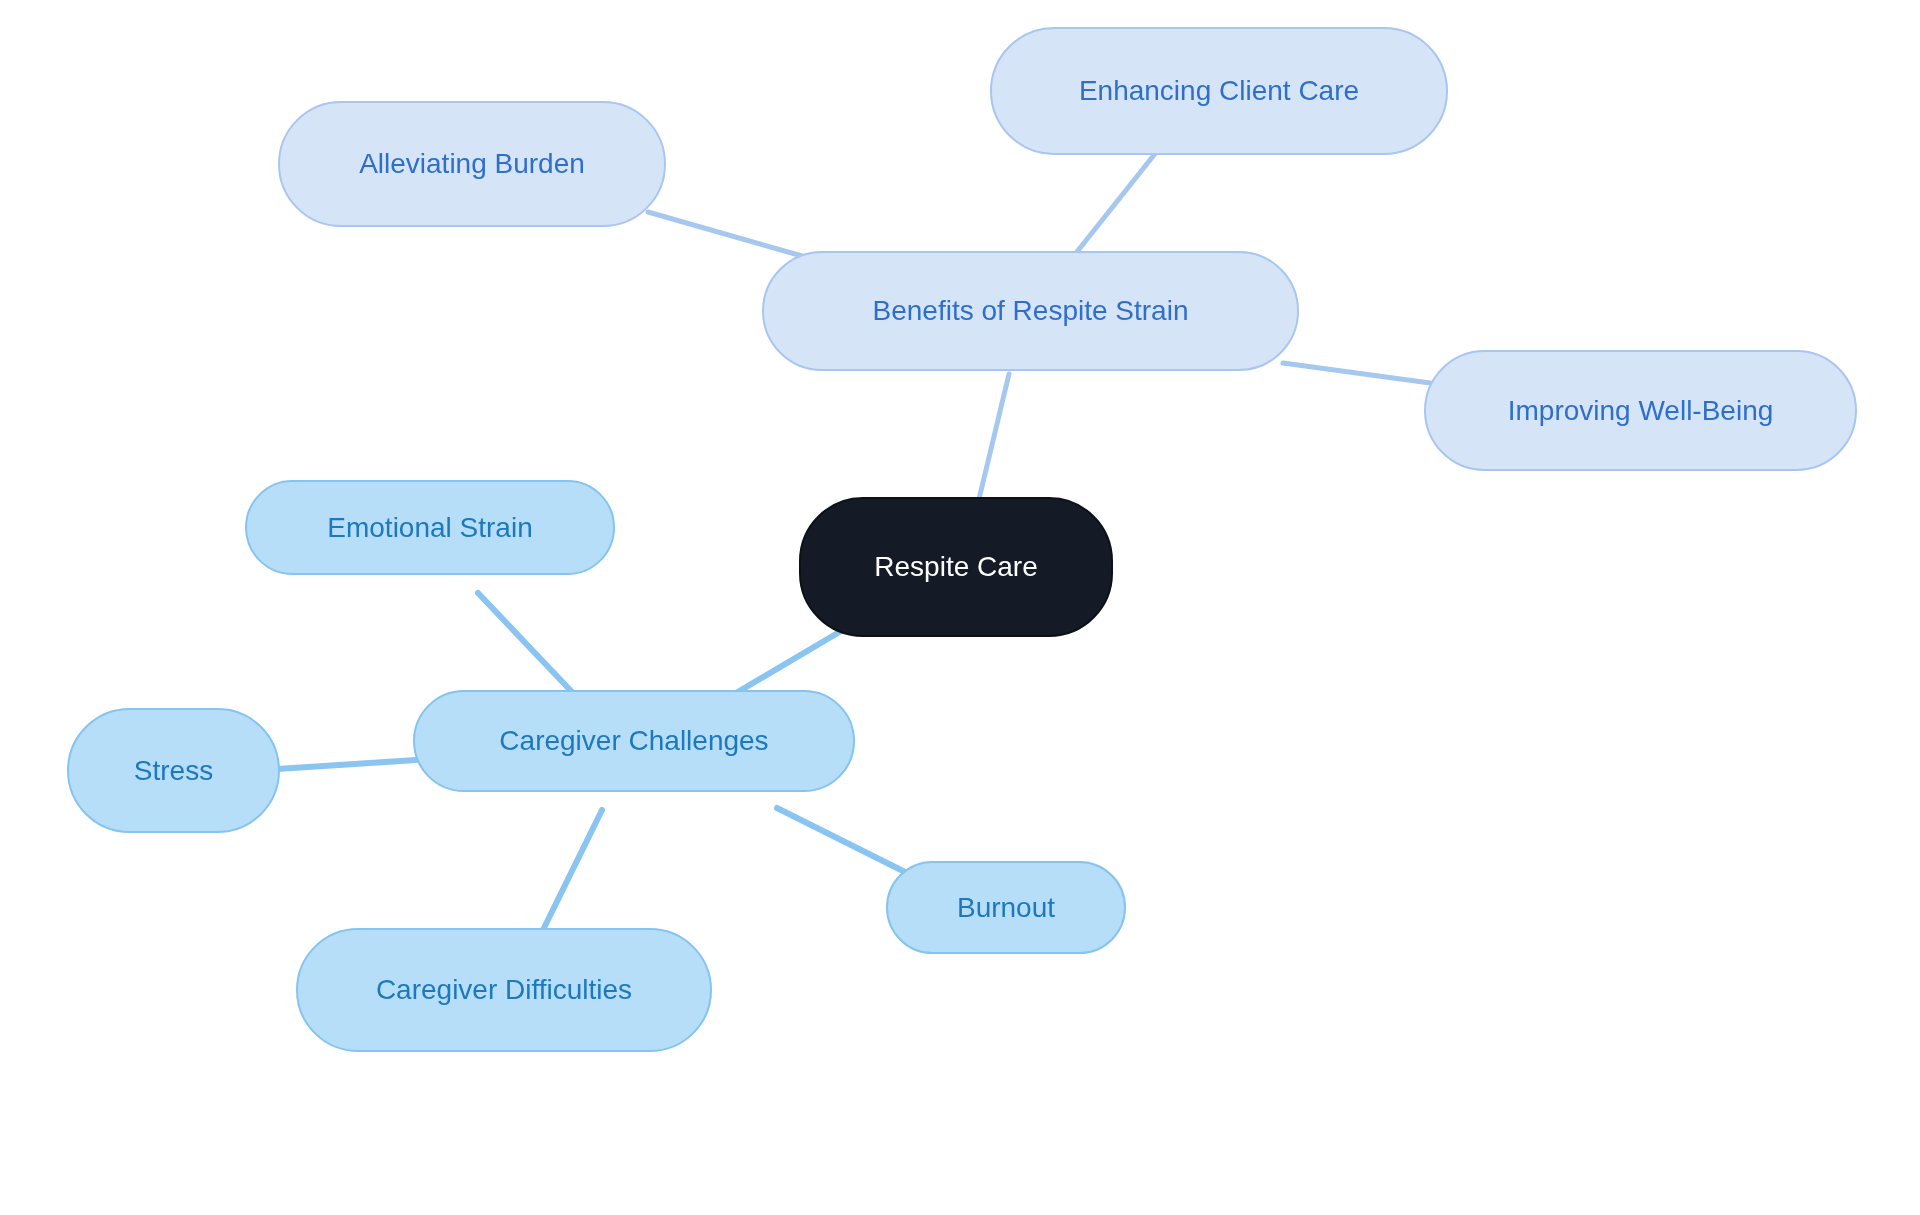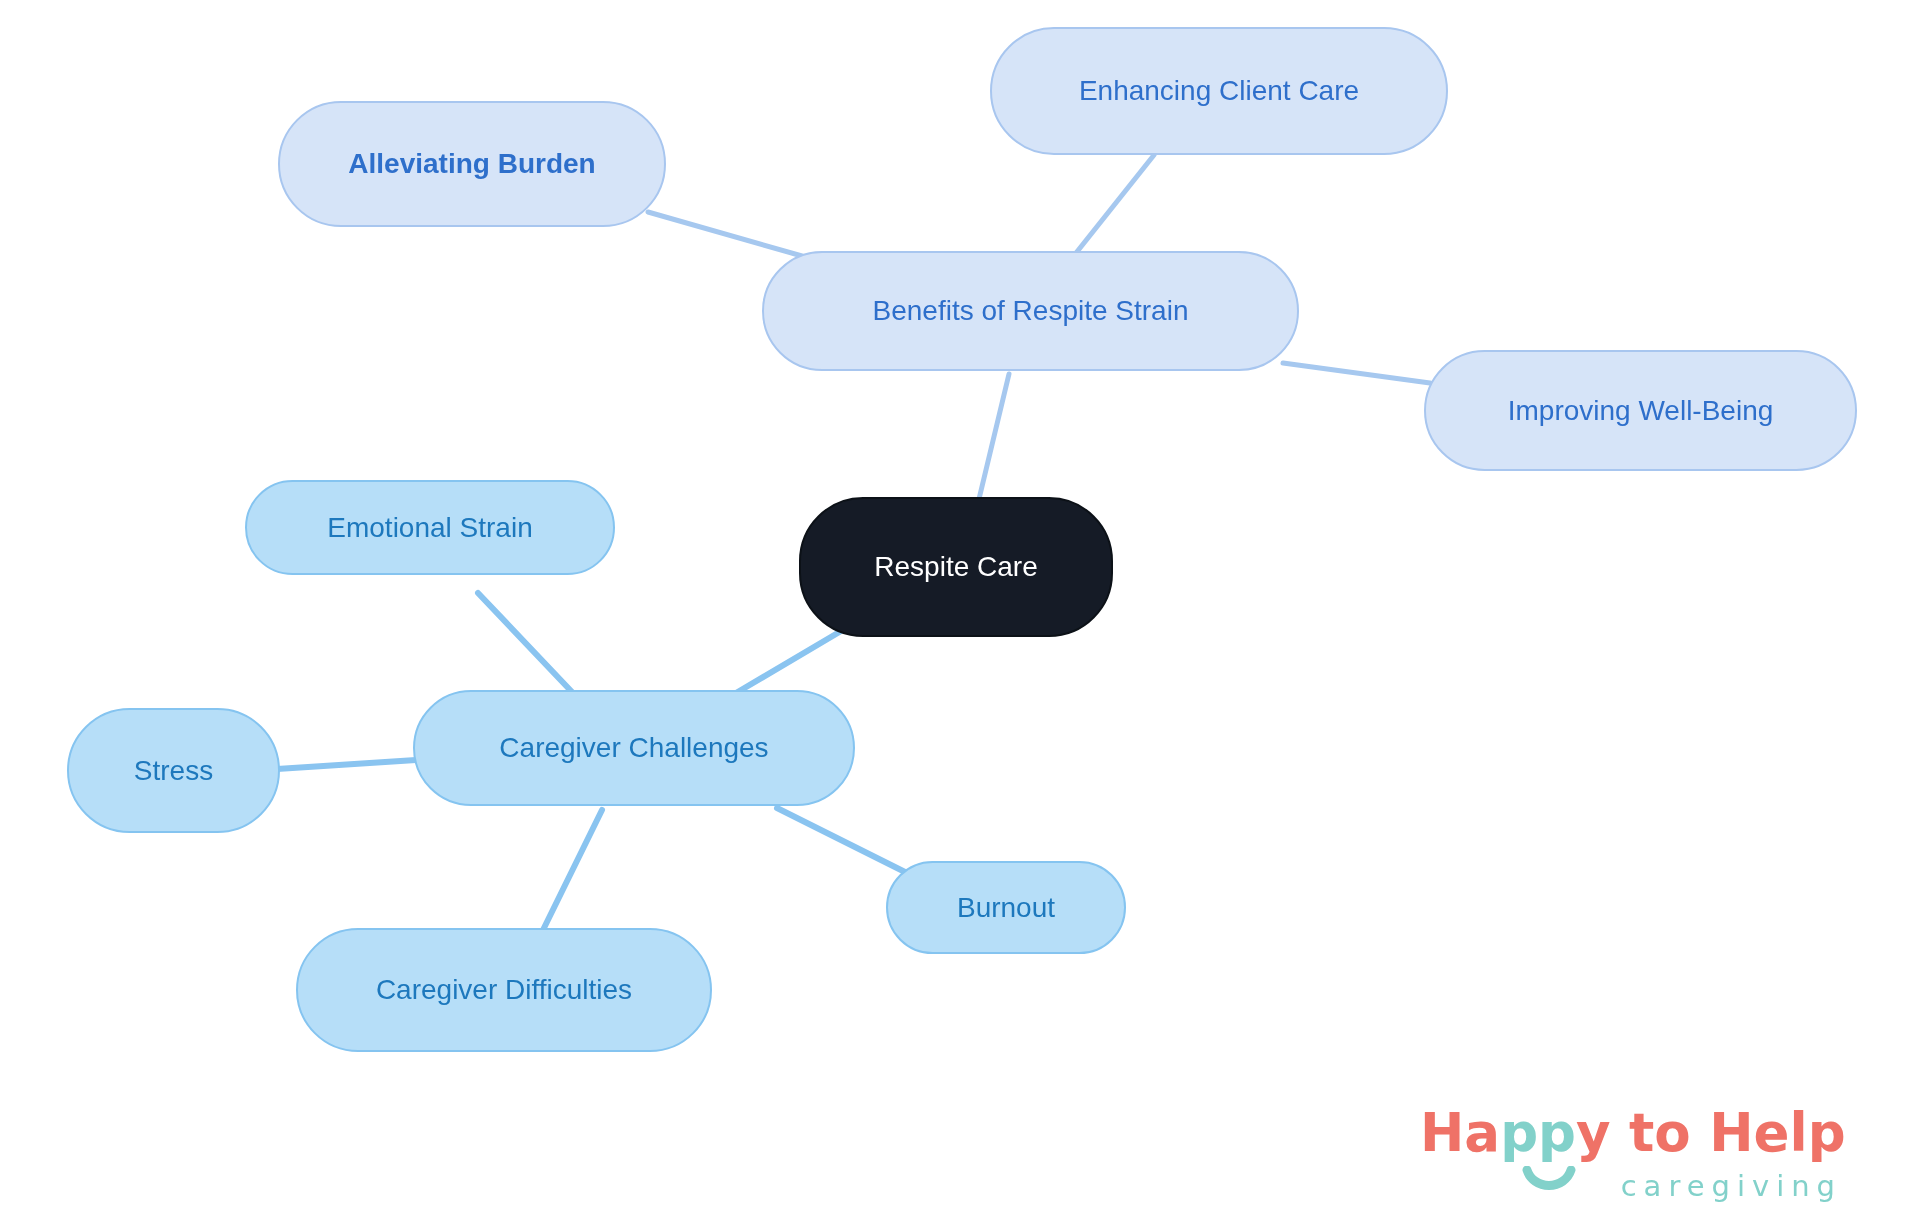--- a/index.html
+++ b/index.html
@@ -34,24 +34,24 @@
   }
   .node.b2 {
     background: var(--b2-fill, #b6def8);
     border: 2px solid var(--b2-border, #85c4f0);
     color: var(--b2-text, #1d78bd);
   }
 
   
   #n-root       { left: 799px;  top: 497px;  width: 314px; height: 140px; }
   #n-benefits   { left: 762px;  top: 251px;  width: 537px; height: 120px; }
-  #n-alleviating{ left: 278px;  top: 101px;  width: 388px; height: 126px; font-weight: bold; }
+  #n-alleviating{ left: 278px;  top: 101px;  width: 388px; height: 126px; }
   #n-enhancing  { left: 990px;  top: 27px;   width: 458px; height: 128px; }
   #n-improving  { left: 1424px; top: 350px;  width: 433px; height: 121px; }
-  #n-caregiver  { left: 413px;  top: 690px;  width: 442px; height: 116px; }
+  #n-caregiver  { left: 413px;  top: 690px;  width: 442px; height: 102px; }
   #n-emotional  { left: 245px;  top: 480px;  width: 370px; height: 95px; }
   #n-stress     { left: 67px;   top: 708px;  width: 213px; height: 125px; }
   #n-financial  { left: 296px;  top: 928px;  width: 416px; height: 124px; }
   #n-burnout    { left: 886px;  top: 861px;  width: 240px; height: 93px; }
 
   
   .logo {
     position: absolute; left: 1420px; top: 1106px; width: 450px; height: 100px;
     z-index: 3;
     font-family: "DejaVu Sans", sans-serif;
@@ -120,21 +120,14 @@
   <div id="n-stress" class="node b2">
     <span>Stress</span>
   </div>
   <div id="n-financial" class="node b2">
     <span>Caregiver Difficulties</span>
   </div>
   <div id="n-burnout" class="node b2">
     <span>Burnout</span>
   </div>
 
-  <div class="logo">
-    <div class="wordmark"><span class="coral">Ha</span><span class="teal">pp</span><span class="coral">y to Help</span></div>
-    <svg class="smile" width="54" height="32" viewBox="0 0 54 32">
-      <path d="M5,4 A23,22 0 0 0 49,4" fill="none" stroke="#82d1ca" stroke-width="9" stroke-linecap="round"></path>
-    </svg>
-    <div class="subtitle">caregiving</div>
-  </div>
 
 </div>
 
 </body></html>

